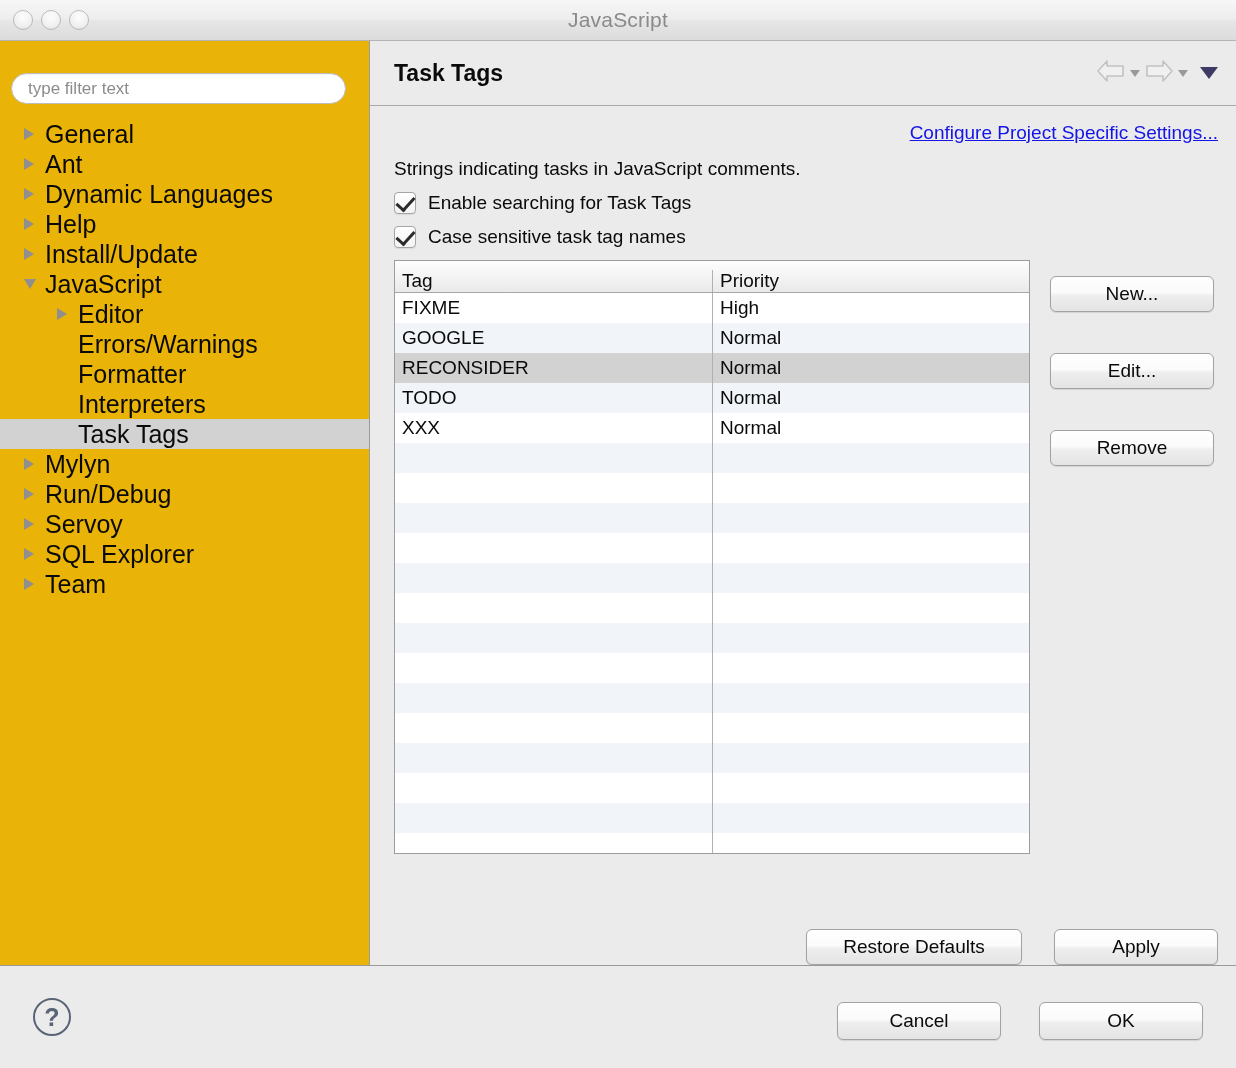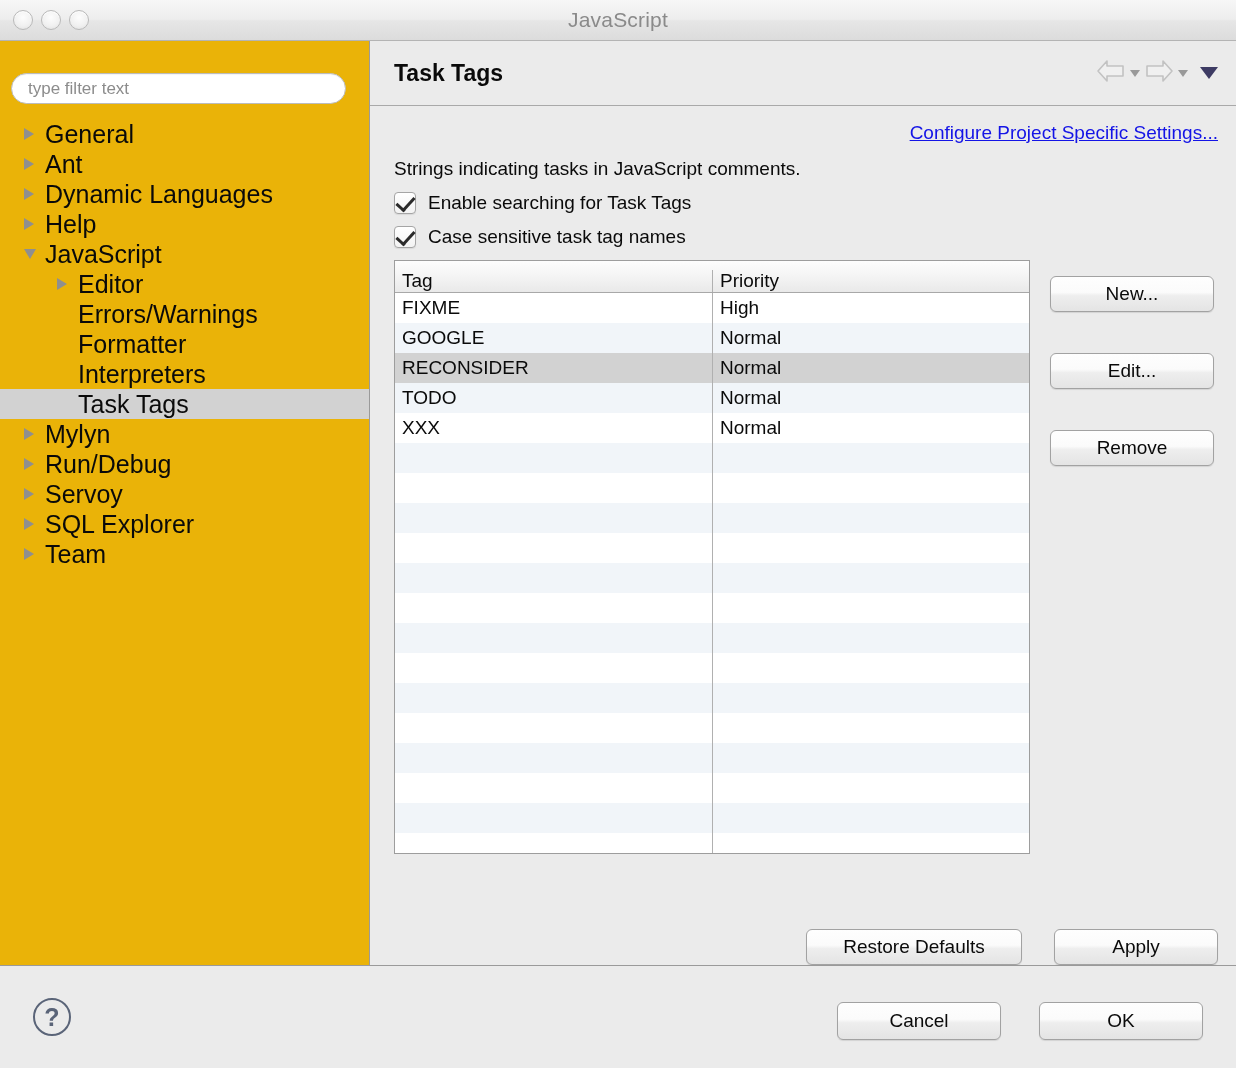--- a/index.html
+++ b/index.html
@@ -266,20 +266,26 @@
             <span class="tree-label">Dynamic Languages</span>
           </div>
           <div class="tree-item depth1">
             <span class="twisty">
               <span class="tri-right"></span>
             </span>
             <span class="tree-label">Help</span>
           </div>
           <div class="tree-item depth1">
             <span class="twisty">
+              <span class="tri-right"></span>
+            </span>
+            <span class="tree-label">Install/Update</span>
+          </div>
+          <div class="tree-item depth1">
+            <span class="twisty">
               <span class="tri-down"></span>
             </span>
             <span class="tree-label">JavaScript</span>
           </div>
           <div class="tree-item depth2">
             <span class="twisty">
               <span class="tri-right"></span>
             </span>
             <span class="tree-label">Editor</span>
           </div>

